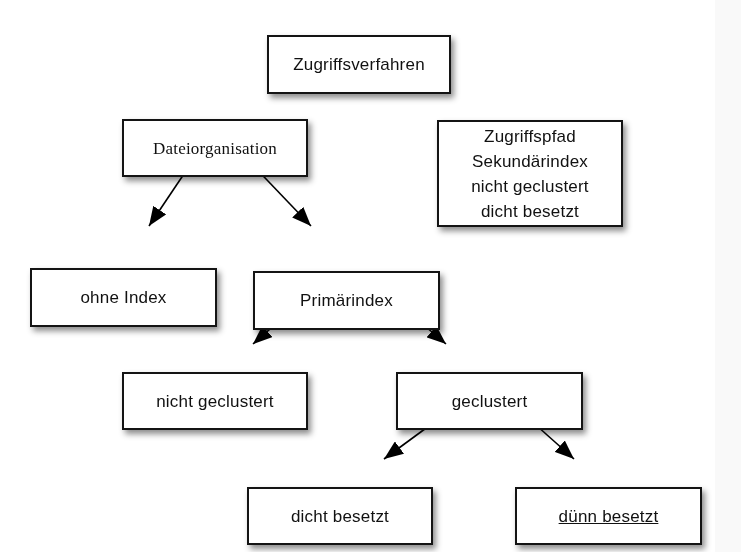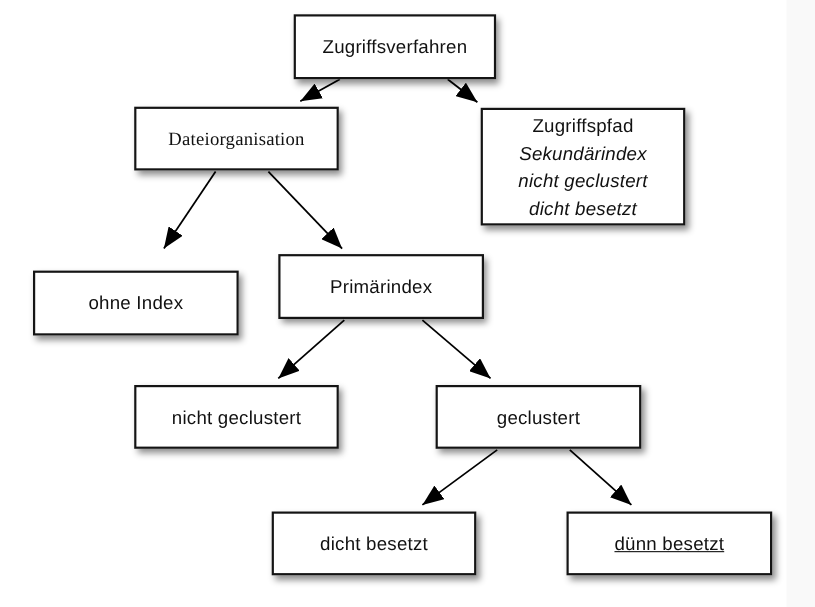--- a/index.html
+++ b/index.html
@@ -37,34 +37,34 @@
     box-shadow: 3px 4px 6px rgba(0,0,0,0.45);
     display: flex;
     flex-direction: column;
     align-items: center;
     justify-content: center;
     text-align: center;
     font-size: 17px;
     color: #111111;
     letter-spacing: 0.2px;
     box-sizing: border-box;
+    margin-top: 22px;
   }
   .node .line {
     line-height: 25px;
     white-space: nowrap;
   }
   .node .italic {
-    font-style: italic;
   }
   
   #node-zugriffsverfahren { left: 267px; top: 13px;  width: 184px; height: 59px; }
   #node-dateiorganisation { left: 122px; top: 97px;  width: 186px; height: 58px; font-family: Liberation Serif, serif; }
   #node-zugriffspfad      { left: 437px; top: 98px;  width: 186px; height: 107px; }
   #node-ohne-index        { left: 30px;  top: 246px; width: 187px; height: 59px; }
-  #node-primaerindex      { left: 253px; top: 231px; width: 187px; height: 59px; }
+  #node-primaerindex      { left: 253px; top: 249px; width: 187px; height: 59px; }
   #node-nicht-geclustert  { left: 122px; top: 350px; width: 186px; height: 58px; }
   #node-geclustert        { left: 396px; top: 350px; width: 187px; height: 58px; justify-content: center; }
   #node-dicht-besetzt     { left: 247px; top: 465px; width: 186px; height: 58px; }
   #node-duenn-besetzt     { left: 515px; top: 465px; width: 187px; height: 58px; text-decoration: underline; }
   .edge-line {
     stroke: #000000;
     stroke-width: 1.6;
   }
 </style>
 </head>

